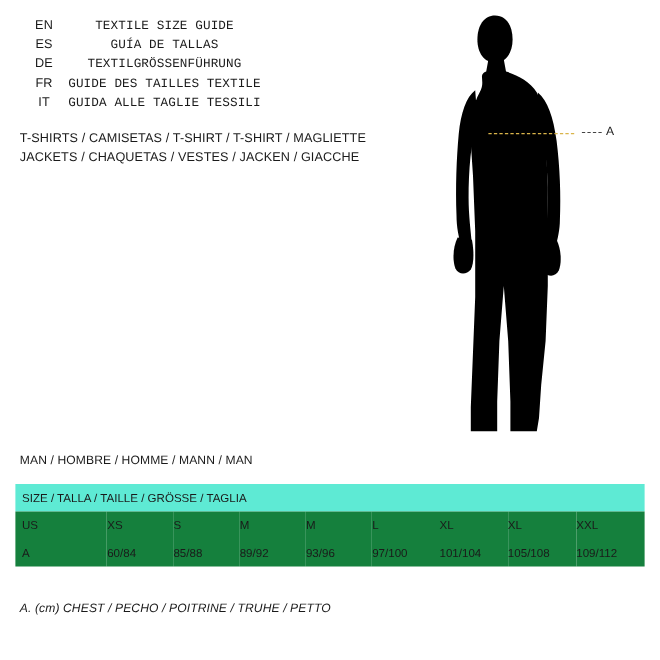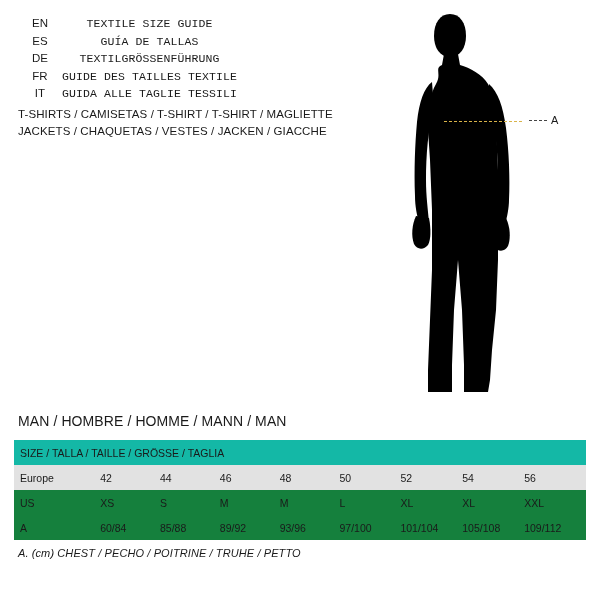--- a/index.html
+++ b/index.html
@@ -40,20 +40,21 @@
     width: 44px;
     color: #1a1a1a;
   }
   .lang-text {
     color: #1a1a1a;
     font-family: Liberation Mono, monospace;
   }
 
   
   .garments {
+    margin-top: 12px;
     font-size: 11.5px;
     line-height: 1.55;
     letter-spacing: 0.1px;
   }
 
   
   .figure-wrap {
     position: absolute;
     right: 22px;
     top: 10px;
@@ -84,39 +85,39 @@
     top: 104px;
     font-size: 11px;
     color: #1a1a1a;
   }
 
   
   .man-heading {
     position: absolute;
     left: 18px;
     top: 413px;
-    font-size: 14px;
+    font-size: 11px;
     letter-spacing: 0.1px;
   }
 
   
   .size-table {
     position: absolute;
     left: 14px;
     top: 440px;
     width: 572px;
     border-collapse: collapse;
     font-size: 10.5px;
   }
   .size-table td {
     padding: 4px 0 4px 0;
     height: 17px;
   }
   .size-table tr.head td {
-    background: #14b8a6;
+    background: #5eead4;
     font-size: 10.5px;
     padding-left: 6px;
   }
   .size-table tr.r-light td { background: #e2e2e2; }
   .size-table tr.r-dark td { background: #15803d; }
   .size-table td.label-col {
     width: 90px;
     padding-left: 6px;
   }
   .size-table td.val { width: 67px; }
@@ -205,31 +206,20 @@
   </div>
 
   <div class="man-heading">MAN / HOMBRE / HOMME / MANN / MAN</div>
 
   <table class="size-table">
     <tbody>
       <tr class="head">
         <td colspan="9">SIZE / TALLA / TAILLE / GRÖSSE / TAGLIA</td>
       </tr>
 
-      <tr class="r-light">
-        <td class="label-col">Europe</td>
-        <td class="val">42</td>
-        <td class="val">44</td>
-        <td class="val">46</td>
-        <td class="val">48</td>
-        <td class="val">50</td>
-        <td class="val">52</td>
-        <td class="val">54</td>
-        <td class="val">56</td>
-      </tr>
 
       <tr class="r-dark">
         <td class="label-col">US</td>
         <td class="val">XS</td>
         <td class="val">S</td>
         <td class="val">M</td>
         <td class="val">M</td>
         <td class="val">L</td>
         <td class="val">XL</td>
         <td class="val">XL</td>

